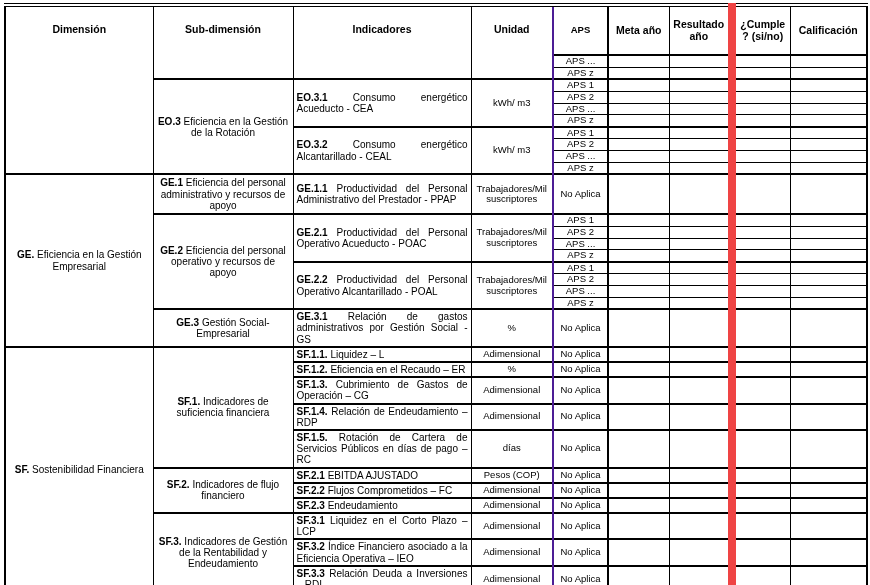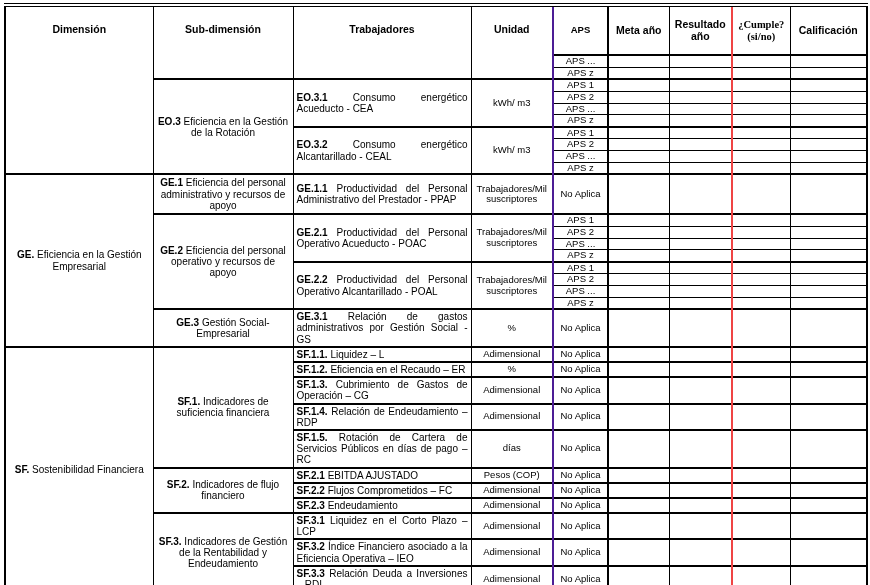--- a/index.html
+++ b/index.html
@@ -13,21 +13,21 @@
   
   .hd{font-weight:bold;text-align:center;font-size:10.5px;}
   .hspan{vertical-align:top;padding-top:17px;}
   
   .dim{text-align:center;}
   .sub{text-align:center;padding:1px 3px;}
   .ind{text-align:justify;padding:1px 3px;}
   .unit{text-align:center;font-size:9.5px;margin-top:34px;}
   .aps{text-align:center;font-size:9.5px;padding:0 1px;
        border-left:2px solid #4c1d95;border-right:2px solid #000;}
-  .cl{border-left:2px solid #ef4444;font-family:Liberation Serif, serif;}
+  .cl{border-left:8px solid #ef4444;}
   .b{font-weight:bold;text-align:center;}
   tr.g > td{border-top:2px solid #000;}
   
   .h50{height:50px}.h12{height:11px}.h13{height:13px}.h23{height:23px}
   .h27{height:27px}.h34{height:34px}.h40{height:40px}
 </style>
 </head>
 <body>
 
 <div class="sheet">
@@ -41,21 +41,21 @@
         <col style="width:61px">
   <col style="width:63px">
         <col style="width:58px">
         <col style="width:77px">
 </colgroup>
 
 <tbody>
         <tr class="h50">
   <td class="hd hspan" rowspan="11">Dimensión</td>
   <td class="hd hspan" rowspan="3">Sub-dimensión</td>
-  <td class="hd hspan" rowspan="3">Trabajadores</td>
+  <td class="hd hspan" rowspan="3">Indicadores</td>
   <td class="hd hspan" rowspan="3">Unidad</td>
   <td class="hd aps">APS</td>
   <td class="hd">Meta año</td>
   <td class="hd">Resultado año</td>
   <td class="hd cl">¿Cumple? (si/no)</td>
   <td class="hd">Calificación</td>
 </tr>
 
 <tr class="h12 g">
   <td class="aps">APS ...</td>

